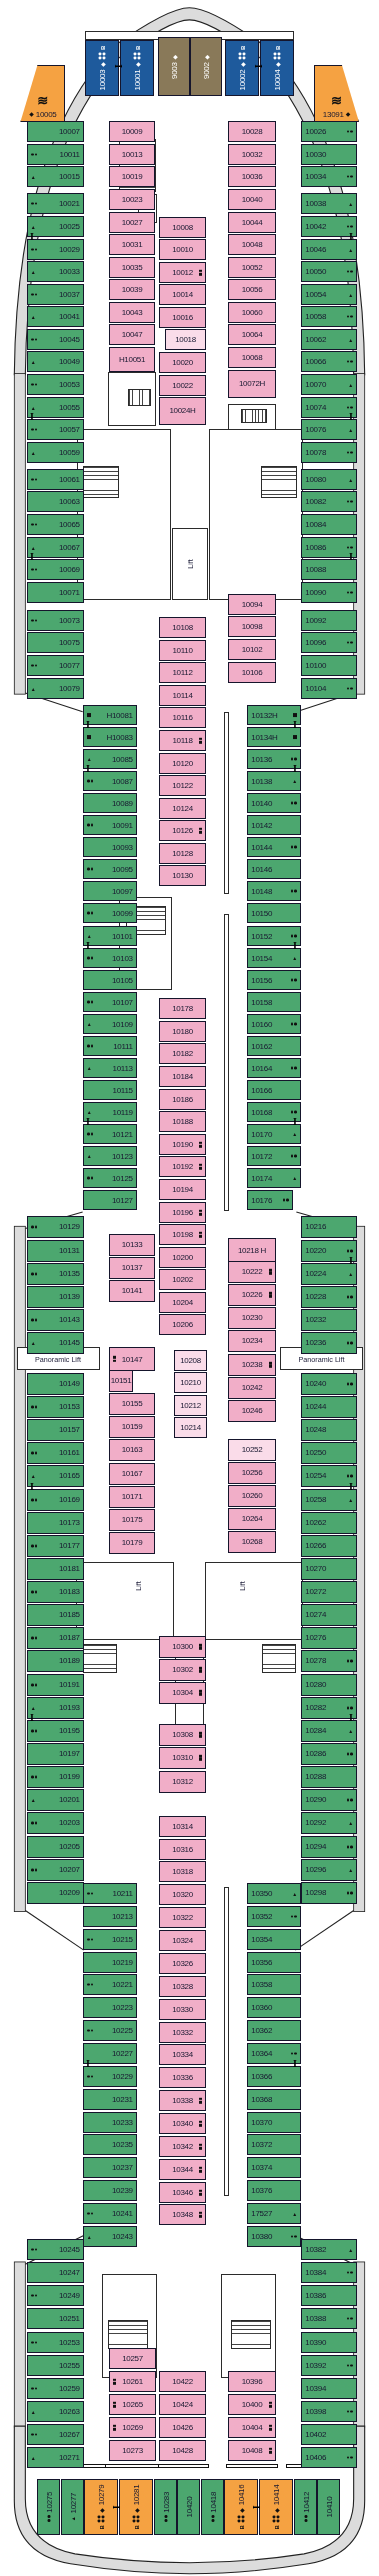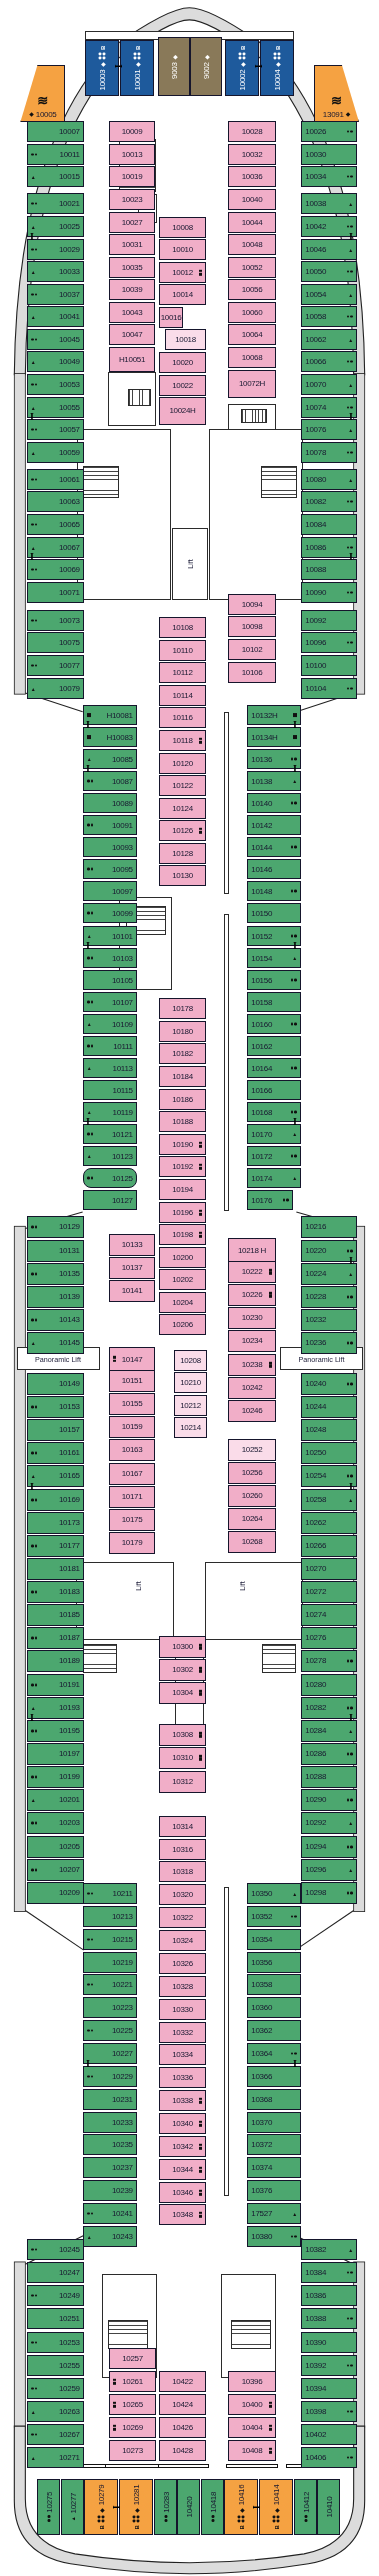--- a/index.html
+++ b/index.html
@@ -519,21 +519,21 @@
       <div class="syms sd-right">
         <div class="s-sq">
           <i></i>
           <i></i>
         </div>
       </div>
     </div>
     <div class="cabin c-pink" style="left: 159px; top: 284px; width: 47px; height: 21px;">
       <div class="num">10014</div>
     </div>
-    <div class="cabin c-pink" style="left: 159px; top: 307px; width: 24px; height: 21px;">
+    <div class="cabin c-pink" style="left: 159px; top: 307px; width: 47px; height: 21px;">
       <div class="num">10016</div>
     </div>
     <div class="cabin c-lightpink" style="left: 165px; top: 329px; width: 41px; height: 21px;">
       <div class="num">10018</div>
     </div>
     <div class="cabin c-pink" style="left: 159px; top: 352px; width: 47px; height: 21px;">
       <div class="num">10020</div>
     </div>
     <div class="cabin c-pink" style="left: 159px; top: 375px; width: 47px; height: 21px;">
       <div class="num">10022</div>
@@ -769,21 +769,21 @@
           <span class="dot"></span>
         </div>
       </div>
     </div>
     <div class="cabin c-green" style="left: 83px; top: 1146px; width: 54px; height: 20.4px;">
       <div class="num a-right">10123</div>
       <div class="syms sd-left">
         <div class="s-tri">▲</div>
       </div>
     </div>
-    <div class="cabin c-green" style="left: 83px; top: 1168px; width: 54px; height: 20.4px; border-radius: 8px;">
+    <div class="cabin c-green" style="left: 83px; top: 1168px; width: 54px; height: 20.4px;">
       <div class="num a-right">10125</div>
       <div class="syms sd-left">
         <div class="dotpair">
           <span class="dot"></span>
           <span class="dot"></span>
         </div>
       </div>
     </div>
     <div class="cabin c-green" style="left: 83px; top: 1190px; width: 54px; height: 20.4px;">
       <div class="num a-right">10127</div>
@@ -1381,21 +1381,21 @@
     </div>
     <div class="cabin c-pink" style="left: 109px; top: 1347px; width: 46px; height: 24px;">
       <div class="num">10147</div>
       <div class="syms sd-left">
         <div class="s-sq">
           <i></i>
           <i></i>
         </div>
       </div>
     </div>
-    <div class="cabin c-pink" style="left: 109px; top: 1370px; width: 46px; height: 21.5px;">
+    <div class="cabin c-pink" style="left: 109px; top: 1370px; width: 24px; height: 21.5px;">
       <div class="num">10151</div>
     </div>
     <div class="cabin c-pink" style="left: 109px; top: 1393px; width: 46px; height: 21.5px;">
       <div class="num">10155</div>
     </div>
     <div class="cabin c-pink" style="left: 109px; top: 1416px; width: 46px; height: 21.5px;">
       <div class="num">10159</div>
     </div>
     <div class="cabin c-pink" style="left: 109px; top: 1439px; width: 46px; height: 21.5px;">
       <div class="num">10163</div>

